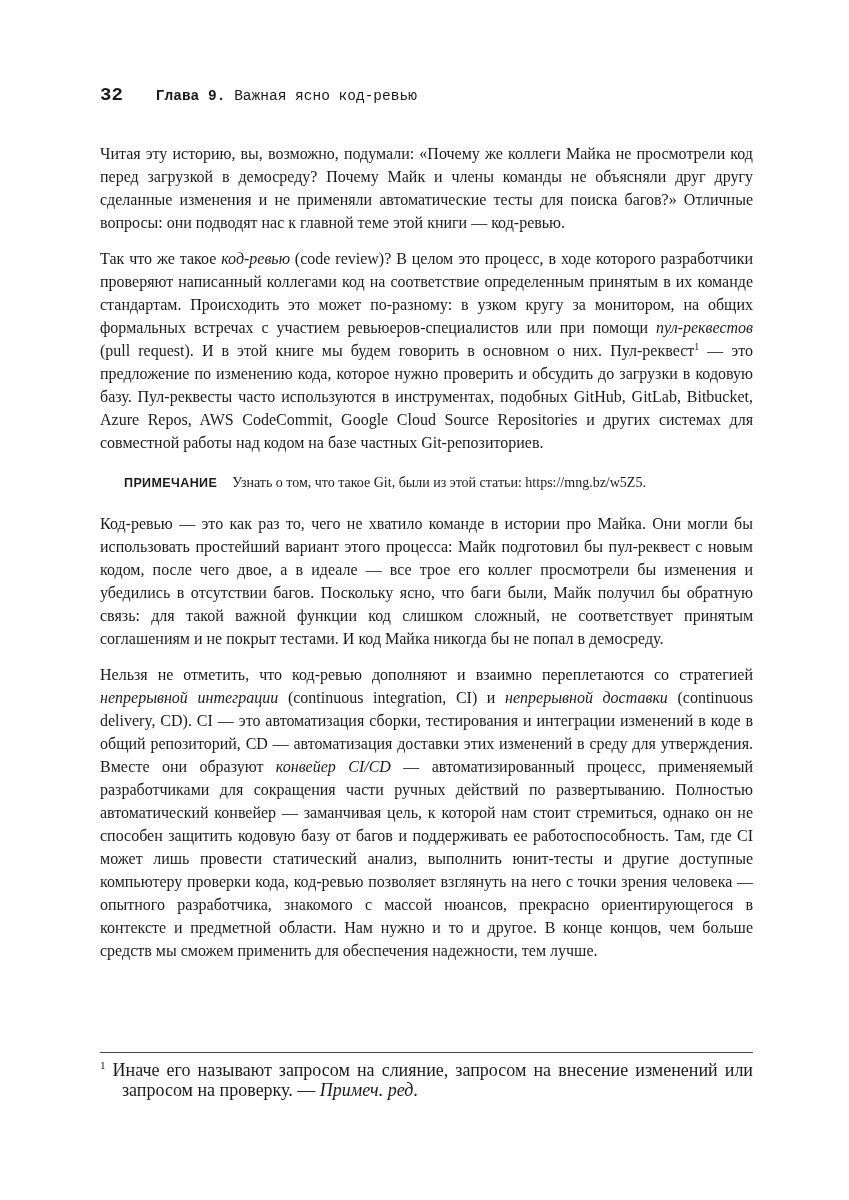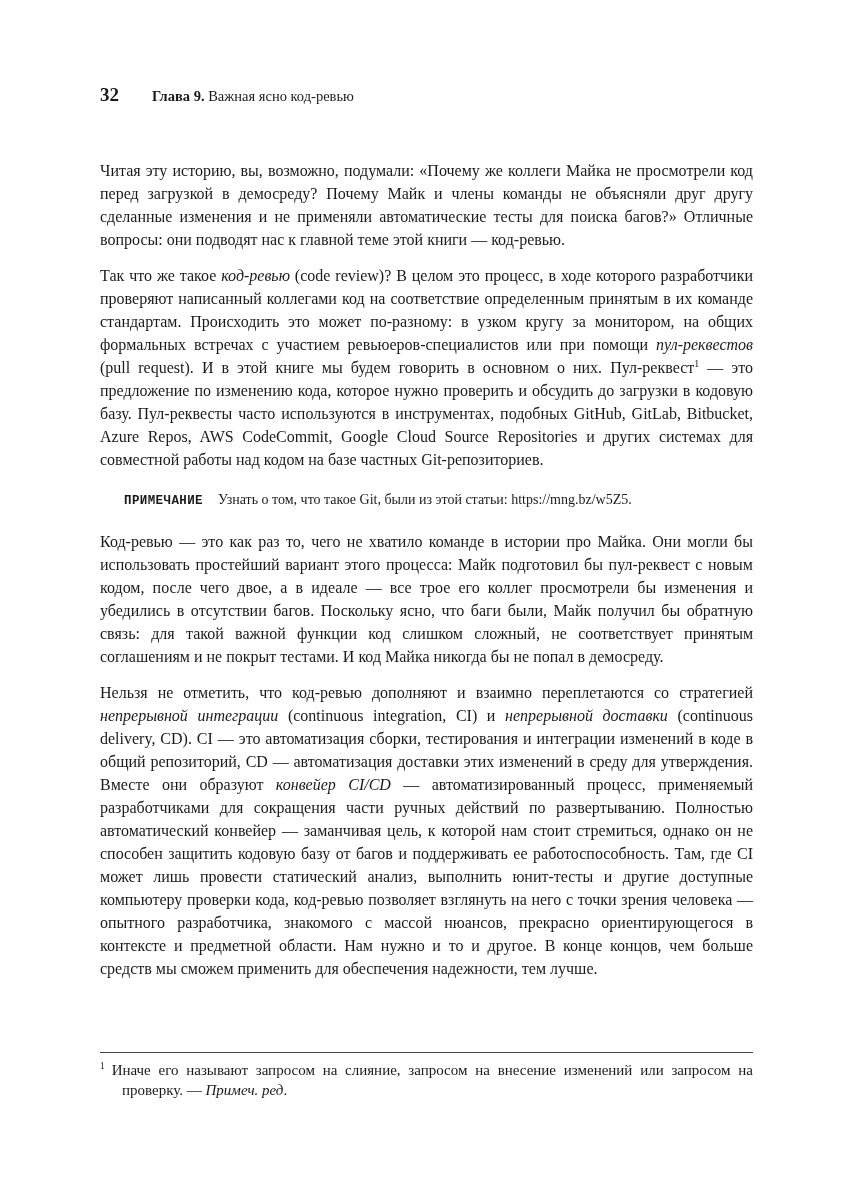--- a/index.html
+++ b/index.html
@@ -16,24 +16,24 @@
     overflow: hidden;
     margin: 0 auto;
   }
   .content {
     position: absolute;
     left: 100px;
     top: 84px;
     width: 653px;
   }
   .page-header {
-    font-family: Liberation Serif, serif;
+    font-family: Liberation Mono, monospace;
     display: flex;
     align-items: baseline;
-    margin-bottom: 53px;
+    margin-bottom: 36px;
   }
   .page-number {
     font-size: 19px;
     font-weight: 700;
   }
   .running-head {
     margin-left: 33px;
     font-size: 14.5px;
   }
   .chapter-label {
@@ -54,41 +54,41 @@
     line-height: 0;
     vertical-align: super;
   }
   .note {
     font-family: "Liberation Serif", serif;
     font-size: 14px;
     line-height: 20px;
     margin: 19px 0 19px 24px;
   }
   .note-label {
-    font-family: Liberation Mono, monospace;
+    font-family: Liberation Sans, sans-serif;
     font-weight: 700;
     font-size: 12.5px;
     letter-spacing: 0.4px;
     margin-right: 15px;
   }
   .footnote-area {
     position: absolute;
     left: 100px;
     top: 1052px;
     width: 653px;
     font-family: "Liberation Serif", serif;
   }
   .footnote-rule {
     border: 0;
     border-top: 1px solid #444;
     margin: 0 0 7px 0;
     width: 100%;
   }
   .footnote {
-    font-size: 15px;
+    font-size: 18px;
     line-height: 20px;
     margin: 0;
     padding-left: 22px;
     text-indent: -22px;
     text-align: justify;
   }
   .fn-marker {
     margin-right: 7px;
   }
 </style>

